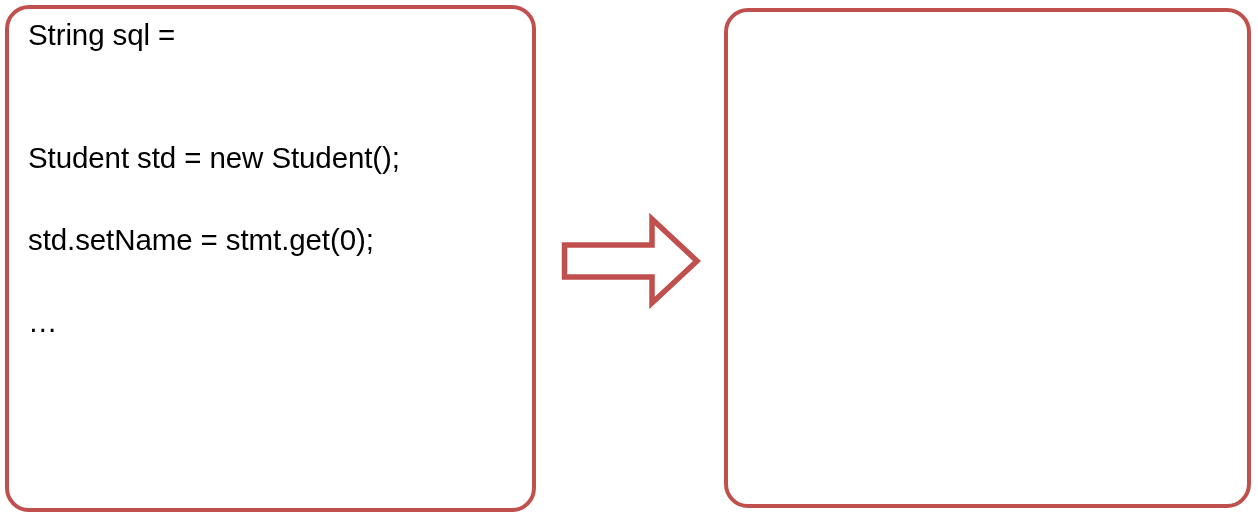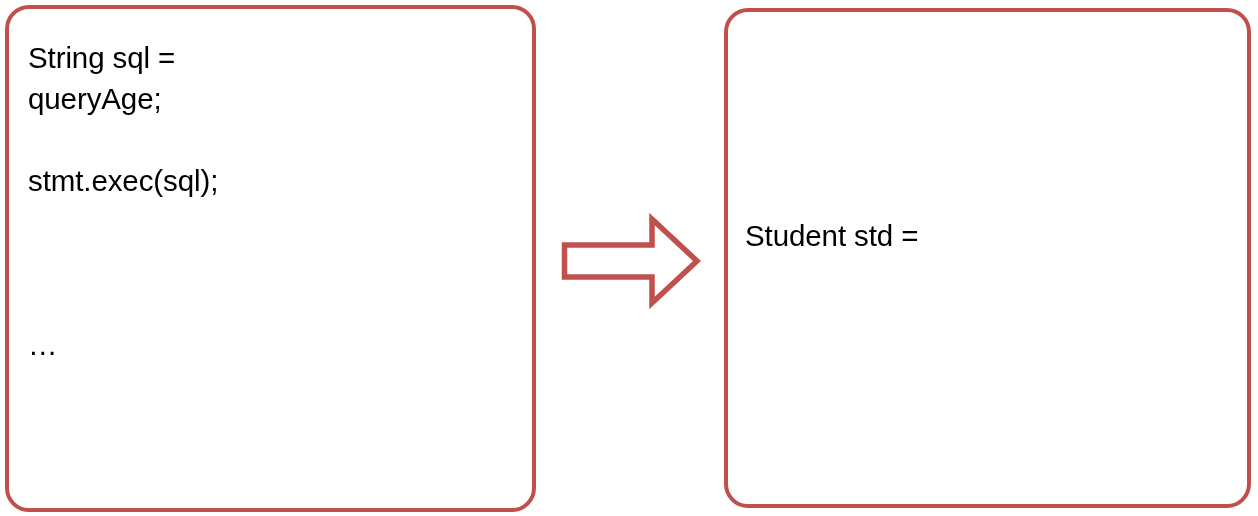--- a/index.html
+++ b/index.html
@@ -49,21 +49,21 @@
 
   .code-lines {
     position: absolute;
     left: 0;
     top: 0;
     width: 100%;
     box-sizing: border-box;
   }
 
   #before-box .code-lines {
-    padding: 28px 8px 0 19px;
+    padding: 5px 8px 0 19px;
   }
 
   #after-box .code-lines {
     padding: 0 8px 0 17px;
     top: 203px;
   }
 
   .code-line {
     color: #000000;
     font-size: 29.5px;
@@ -92,35 +92,34 @@
   }
 </style>
 </head>
 <body>
 
 <div id="diagram-canvas">
 
   <div class="code-box" id="before-box">
     <div class="code-lines">
       <div class="code-line">String sql =</div>
-      <div class="code-line">queryAge;</div>
-      <div class="code-line blank"></div>
-      <div class="code-line">stmt.exec(sql);</div>
       <div class="code-line blank"></div>
       <div class="code-line blank"></div>
+      <div class="code-line">Student std = new Student();</div>
+      <div class="code-line blank"></div>
+      <div class="code-line">std.setName = stmt.get(0);</div>
       <div class="code-line blank"></div>
       <div class="code-line">…</div>
     </div>
   </div>
 
   <div id="transform-arrow">
     <svg viewBox="0 0 148 98" xmlns="http://www.w3.org/2000/svg">
       <polygon points="8.5,33 96,33 96,7 141,49 96,91 96,65 8.5,65" fill="#FFFFFF" stroke="#C0504D" stroke-width="5.5" stroke-linejoin="miter"></polygon>
     </svg>
   </div>
 
   <div class="code-box" id="after-box">
     <div class="code-lines">
-      <div class="code-line">Student std =</div>
     </div>
   </div>
 
 </div>
 
 </body></html>

